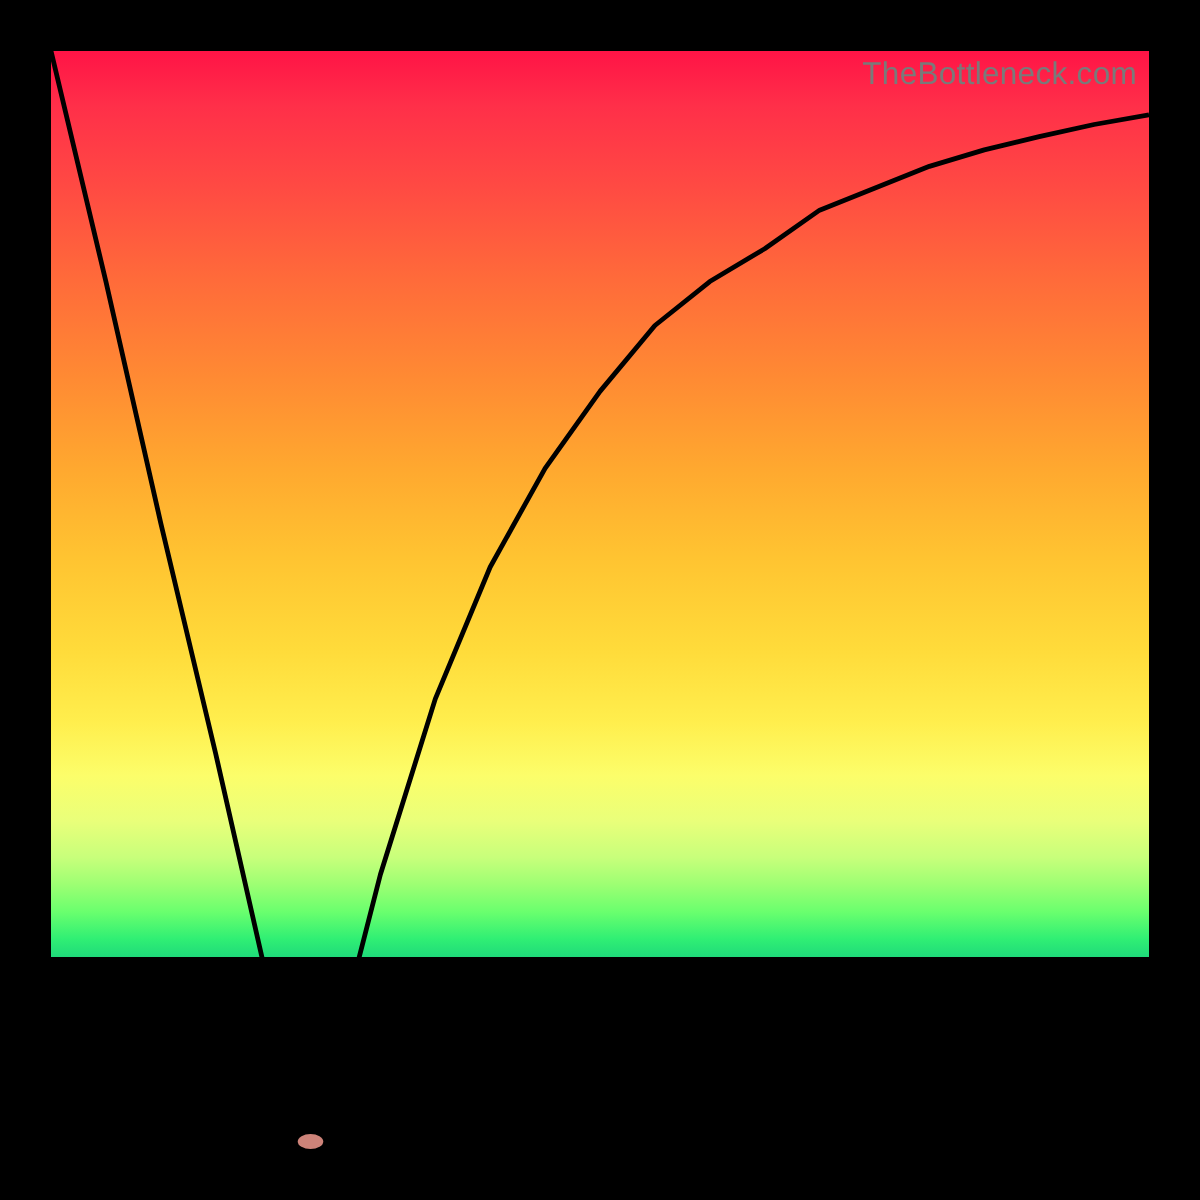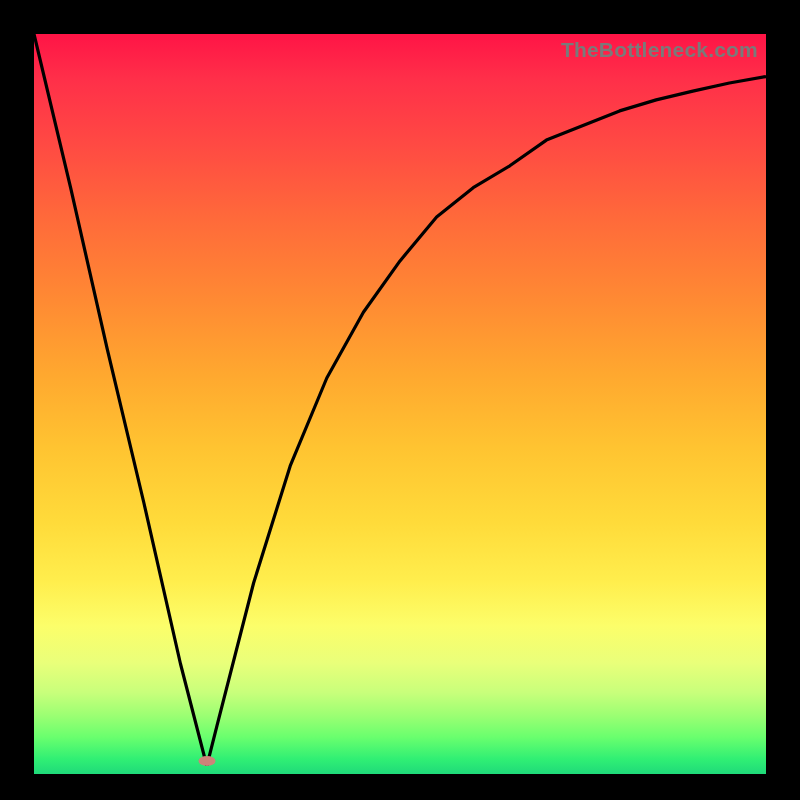--- a/index.html
+++ b/index.html
@@ -15,41 +15,40 @@
     position: relative;
     width: 800px;
     height: 800px;
     background: #000;
   }
   .plot {
     position: absolute;
     left: 34px;
     top: 34px;
     width: 732px;
-    height: 740px;
+    height: 604px;
     
     background: linear-gradient(to bottom,
       #ff1446 0%,
       #ff2f49 6%,
       #ff4a43 15%,
       #ff6a3a 25%,
       #ff8a33 36%,
       #ffa82f 46%,
       #ffc431 56%,
       #ffdb3a 66%,
       #ffee4d 74%,
       #fcfe6a 80%,
       #e9ff7a 85%,
       #c8ff7b 89%,
       #9dff73 92%,
       #6aff6e 95%,
       #30ef74 98%,
       #1fda7a 100%
     );
-    font-weight: bold;
   }
   .watermark {
     position: absolute;
     top: 4px;
     right: 8px;
     color: #7a7a7a;
     font-size: 21px;
     letter-spacing: 0.2px;
     user-select: none;
   }

